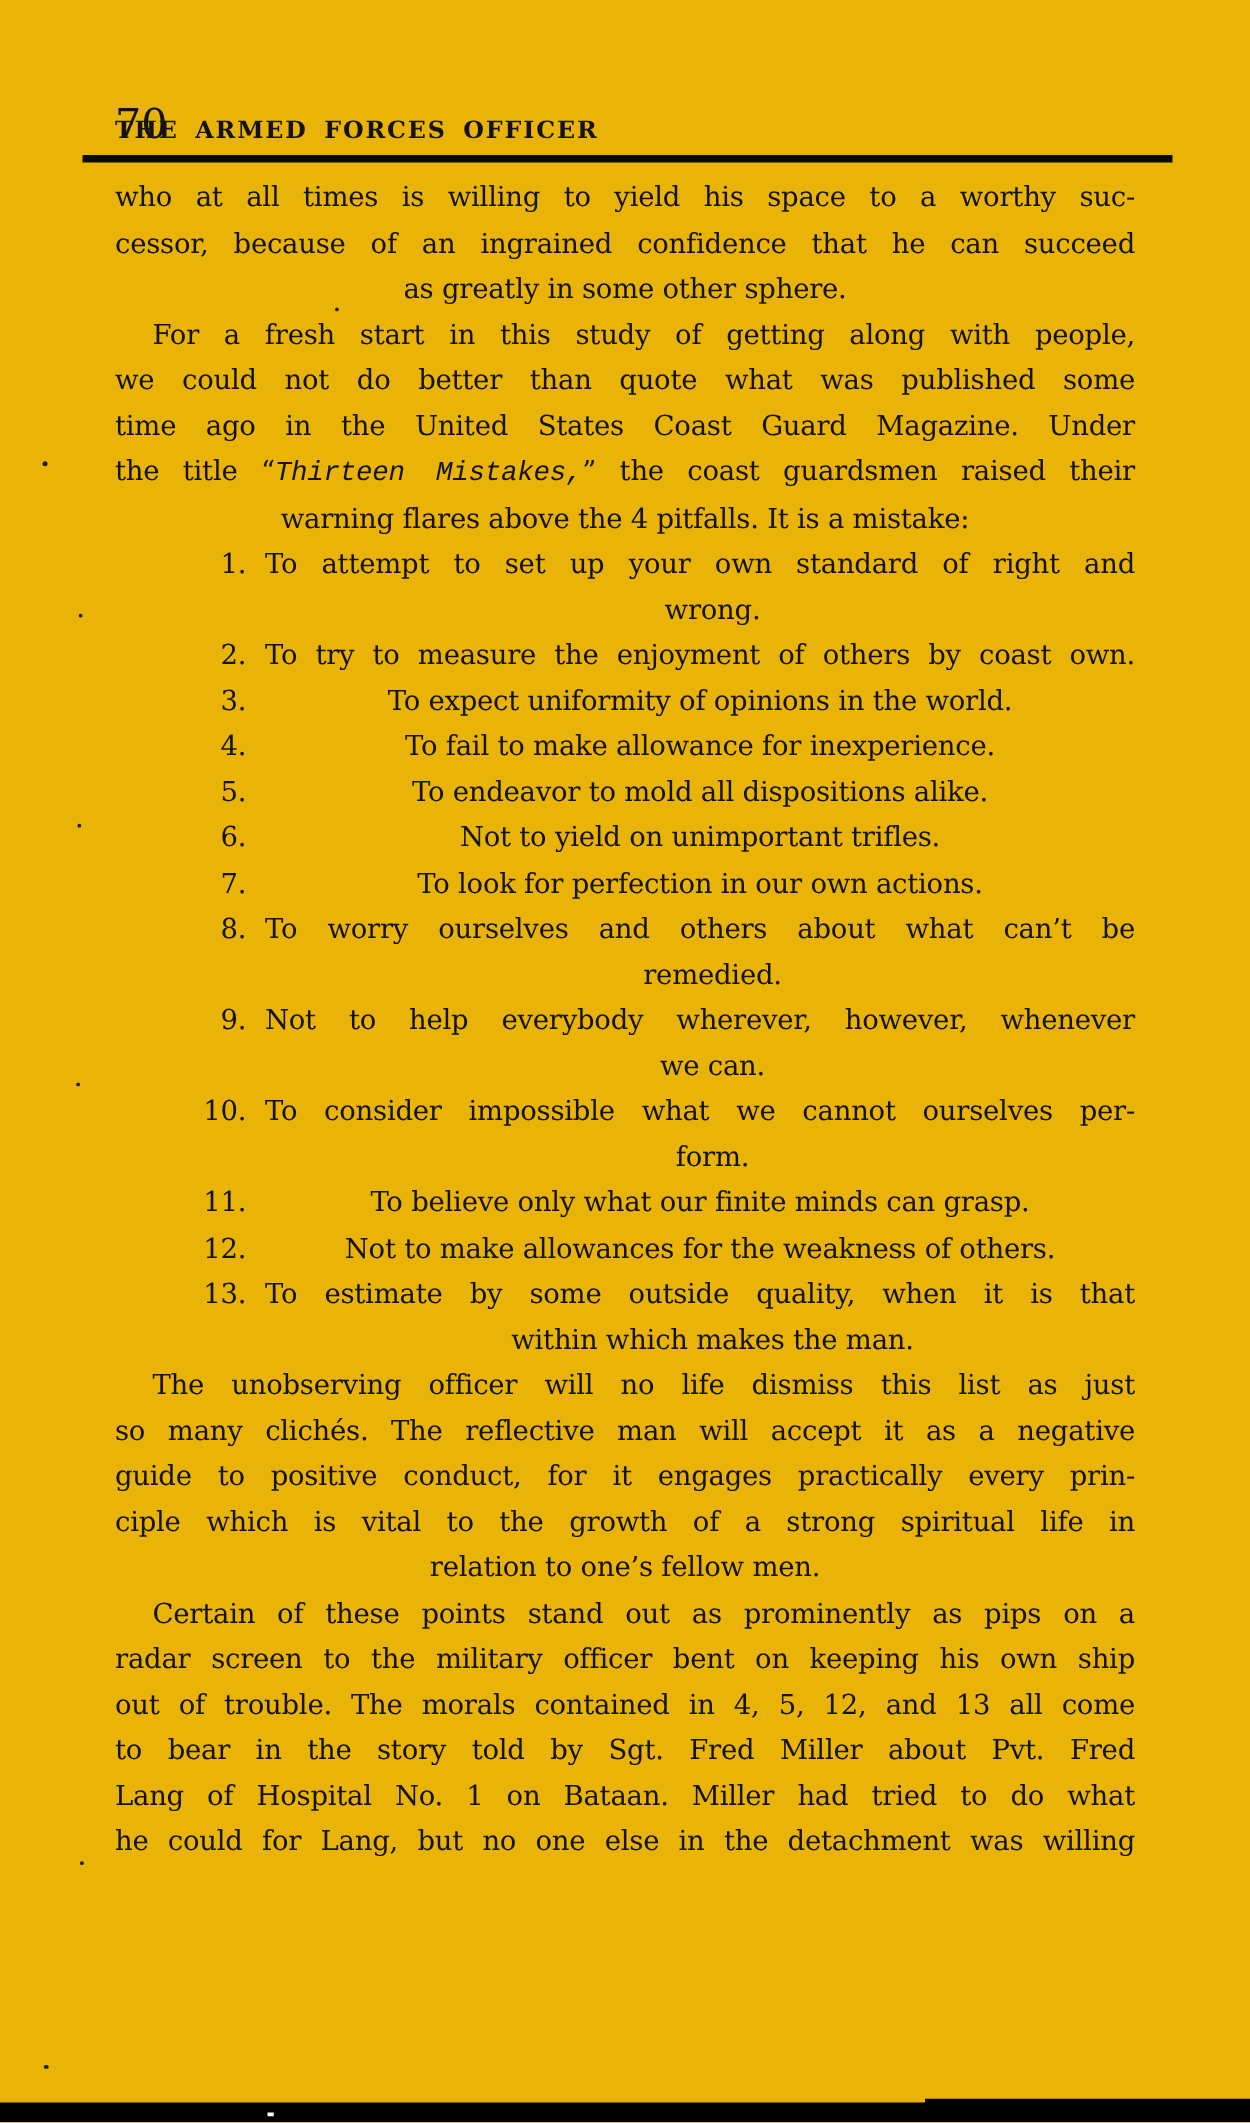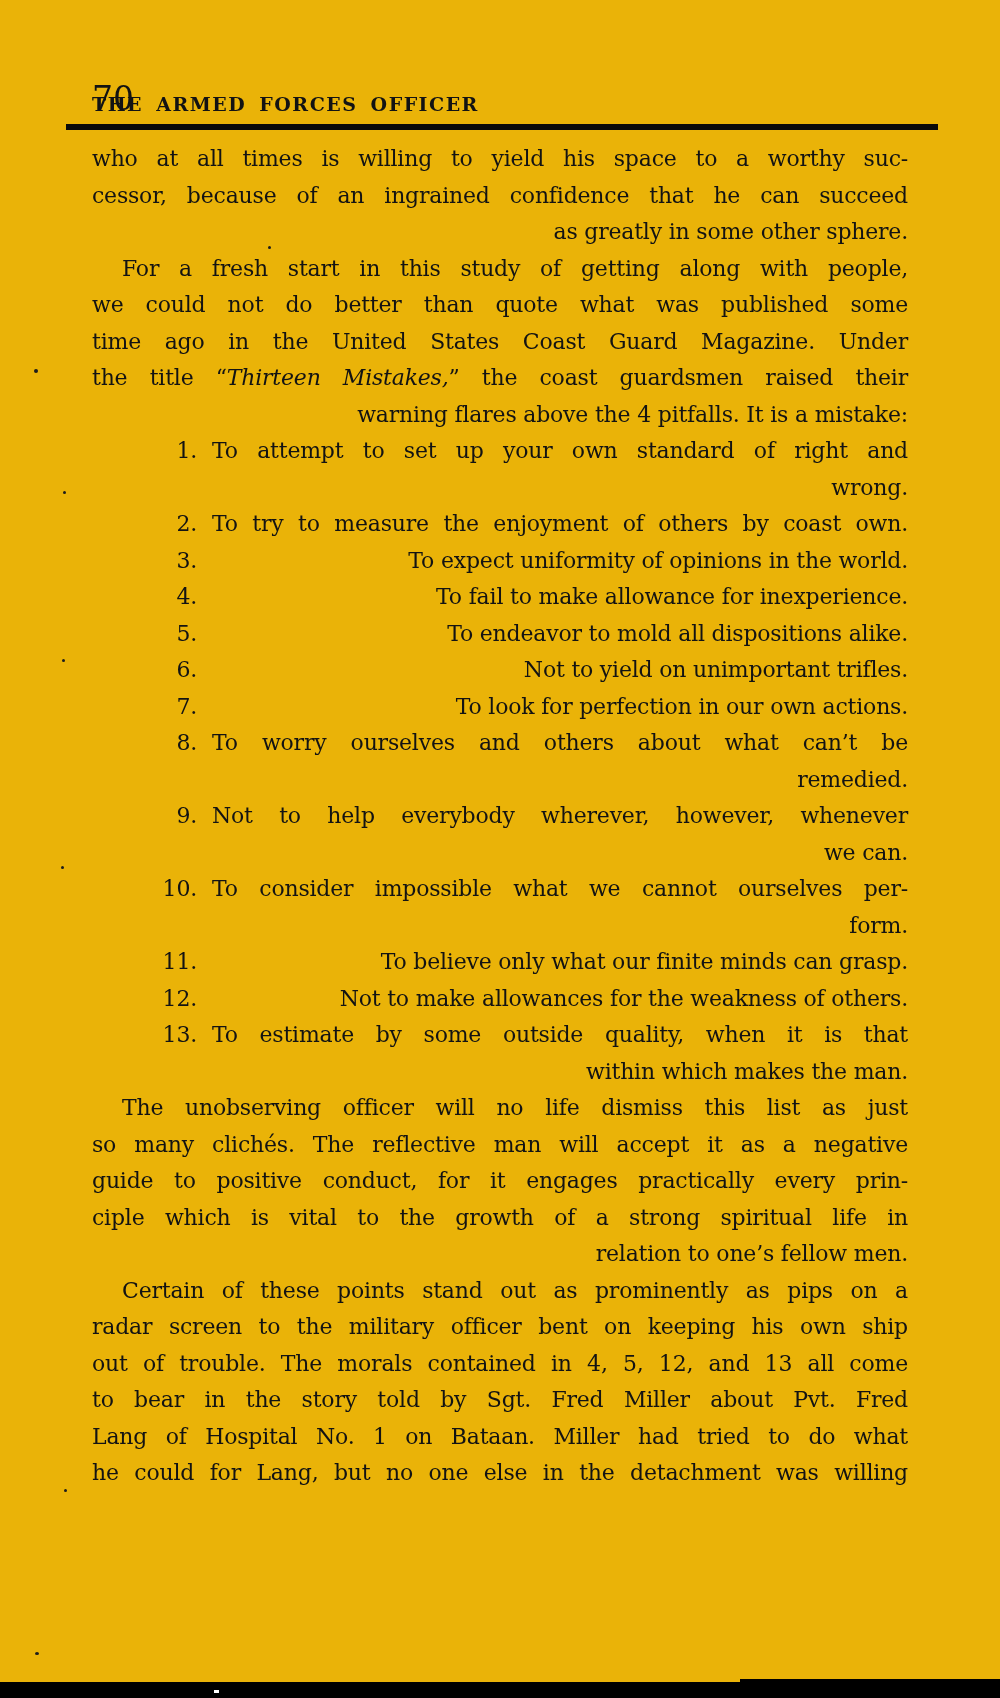--- a/index.html
+++ b/index.html
@@ -37,33 +37,33 @@
   }
   
   .bodytext {
     position: absolute;
     left: 92px; top: 141px;
     width: 816px;
     font-size: 22px;
     line-height: 36.5px;
     letter-spacing: -0.2px;
   }
-  .line { text-align: right; }
+  .line { text-align: center; }
   .line.j { text-align: justify; text-align-last: justify; }
   .line.ind { text-indent: 30px; }
   .block.li { position: relative; }
   .block.li .num {
     position: absolute;
     left: 0; top: 0;
     width: 105px;
     text-align: right;
   }
   .block.li .line { padding-left: 120px; }
   .block.li .line.cont { padding-left: 140px; }
-  .it { font-style: italic; }
+  .it { font-style: italic; font-family: Liberation Mono, monospace; }
   
   .speck { position: absolute; background: #1c1c1c; border-radius: 50%; }
   .s1 { left: 34px;  top: 369px;  width: 4px; height: 4px; }
   .s2 { left: 63px;  top: 491px;  width: 3px; height: 3px; }
   .s3 { left: 62px;  top: 659px;  width: 3px; height: 3px; }
   .s4 { left: 61px;  top: 866px;  width: 3px; height: 3px; }
   .s5 { left: 64px;  top: 1489px; width: 3px; height: 3px; }
   .s6 { left: 35px;  top: 1652px; width: 4px; height: 3px; }
   .s7 { left: 268px; top: 246px;  width: 3px; height: 3px; }
   .scan-bar  { position: absolute; left: 0;    top: 1682px; width: 1000px; height: 16px; background: #000000; }

